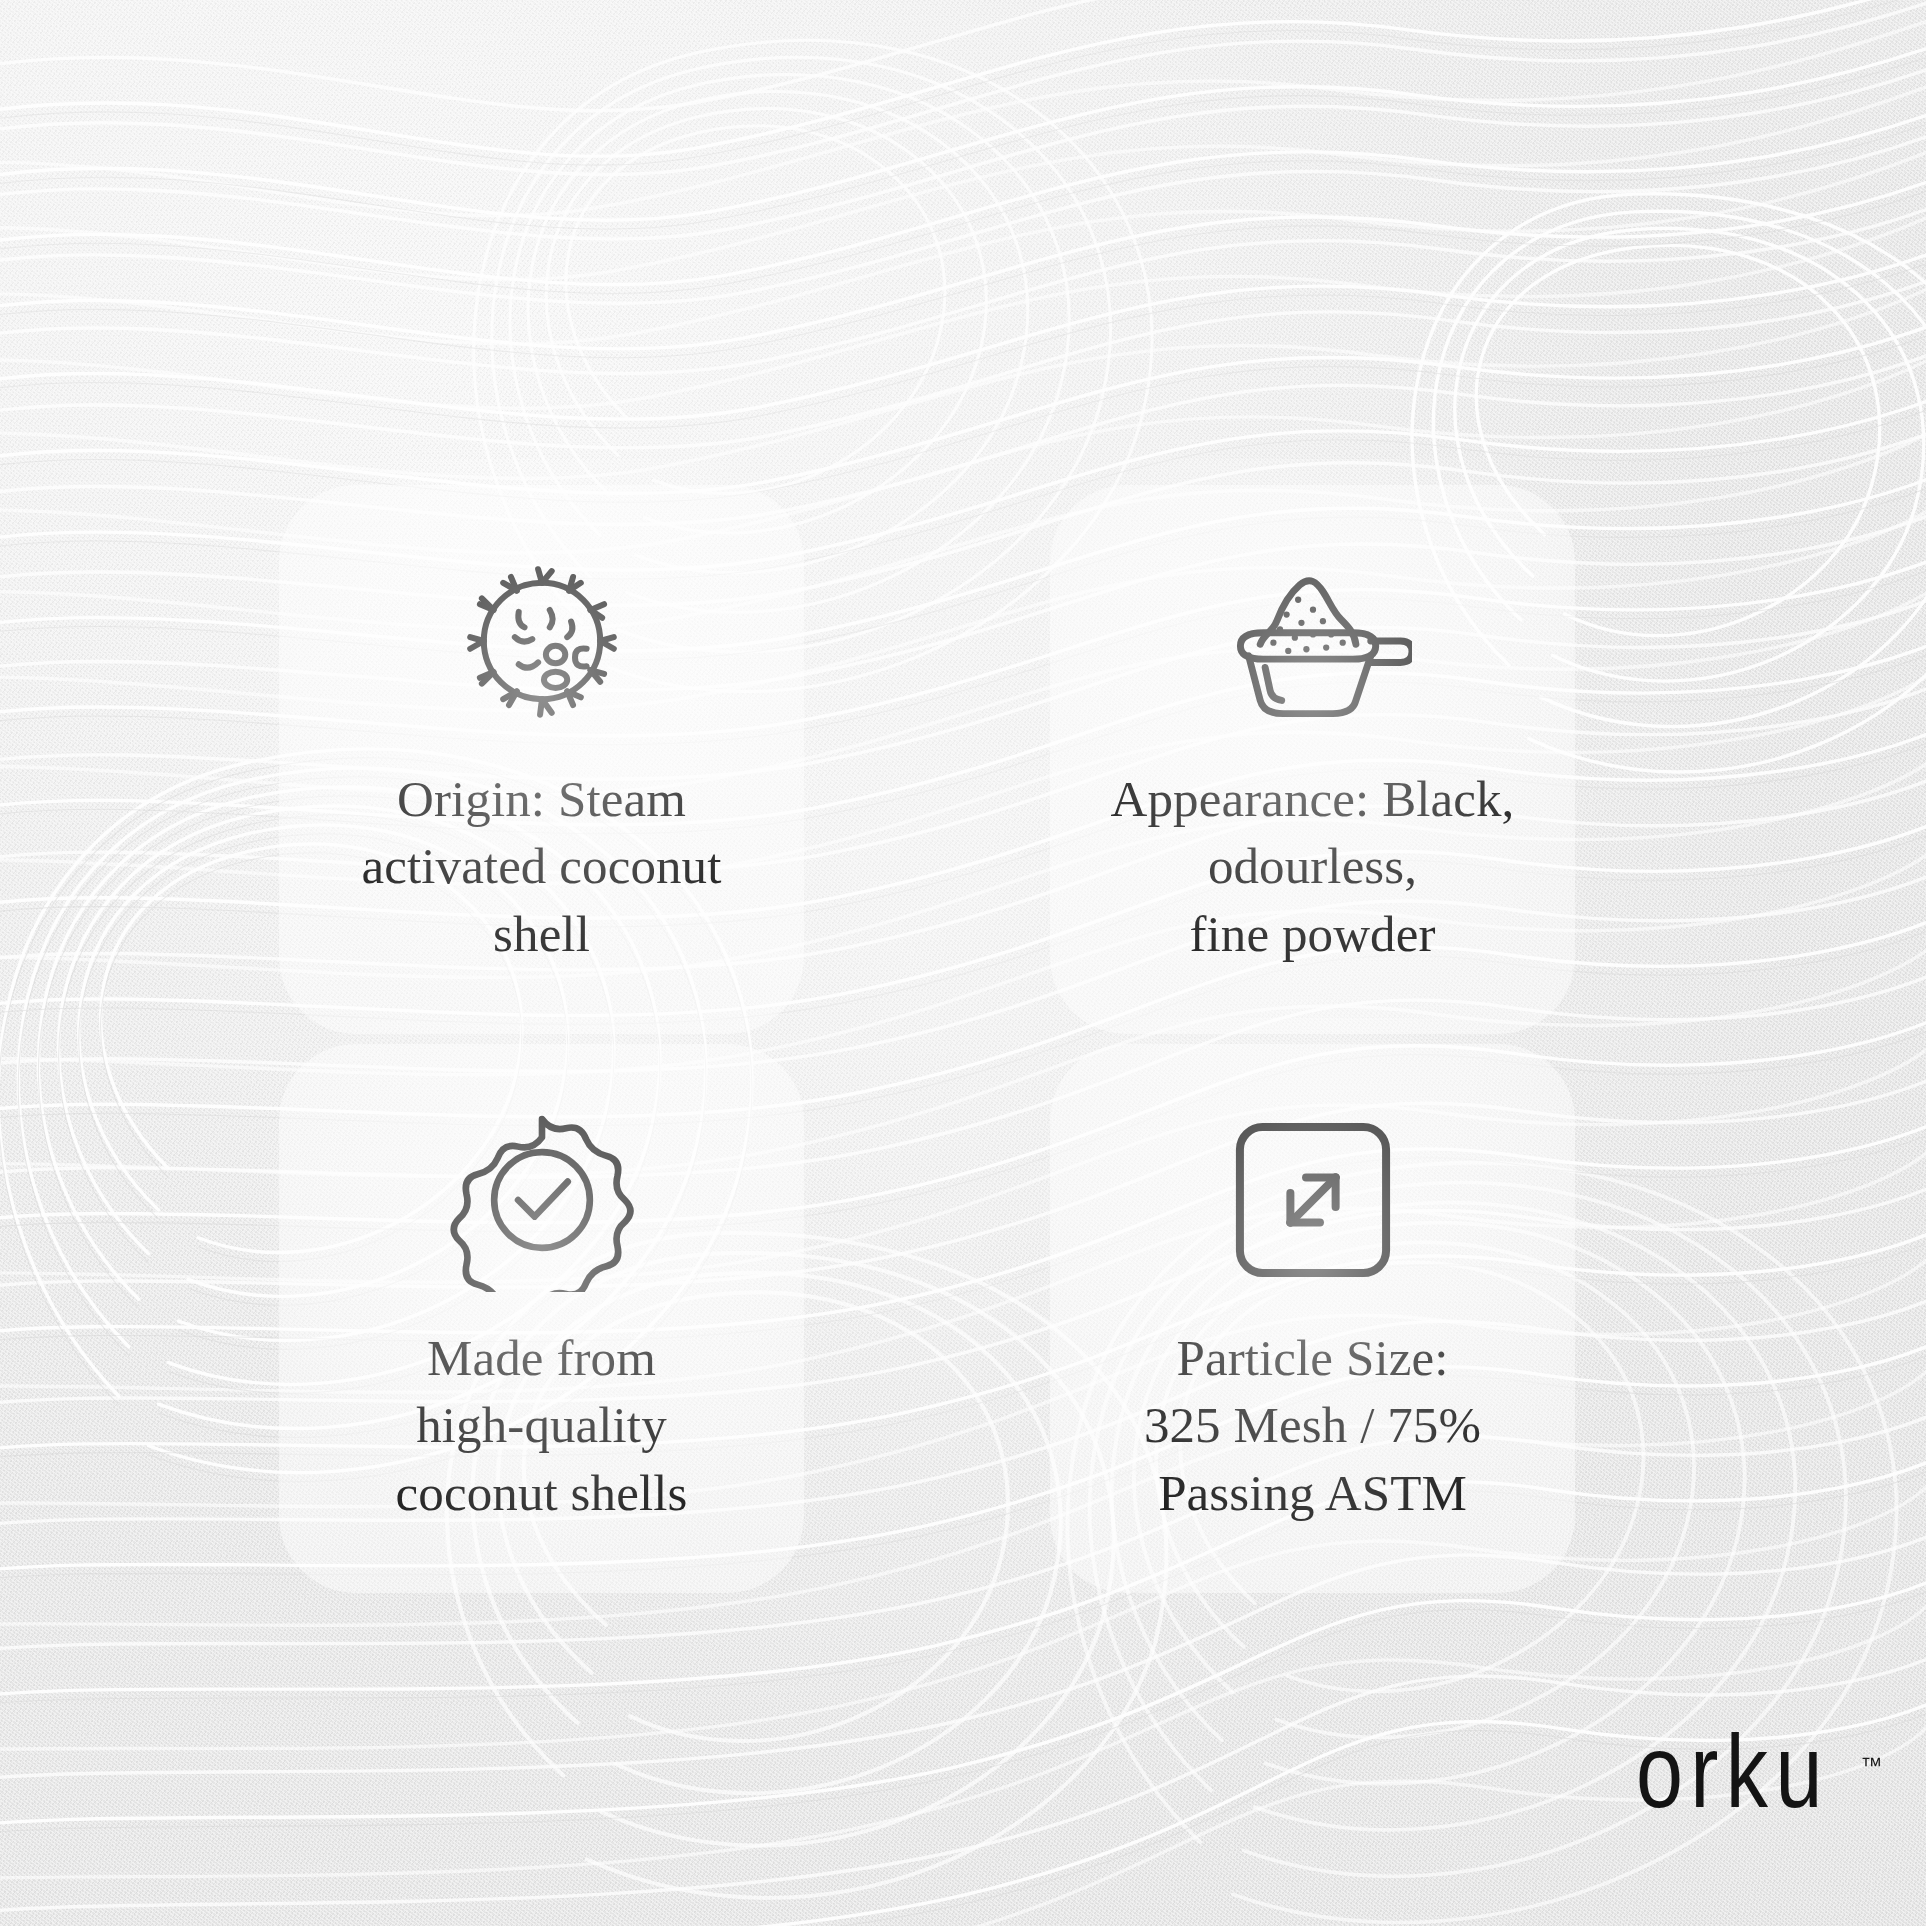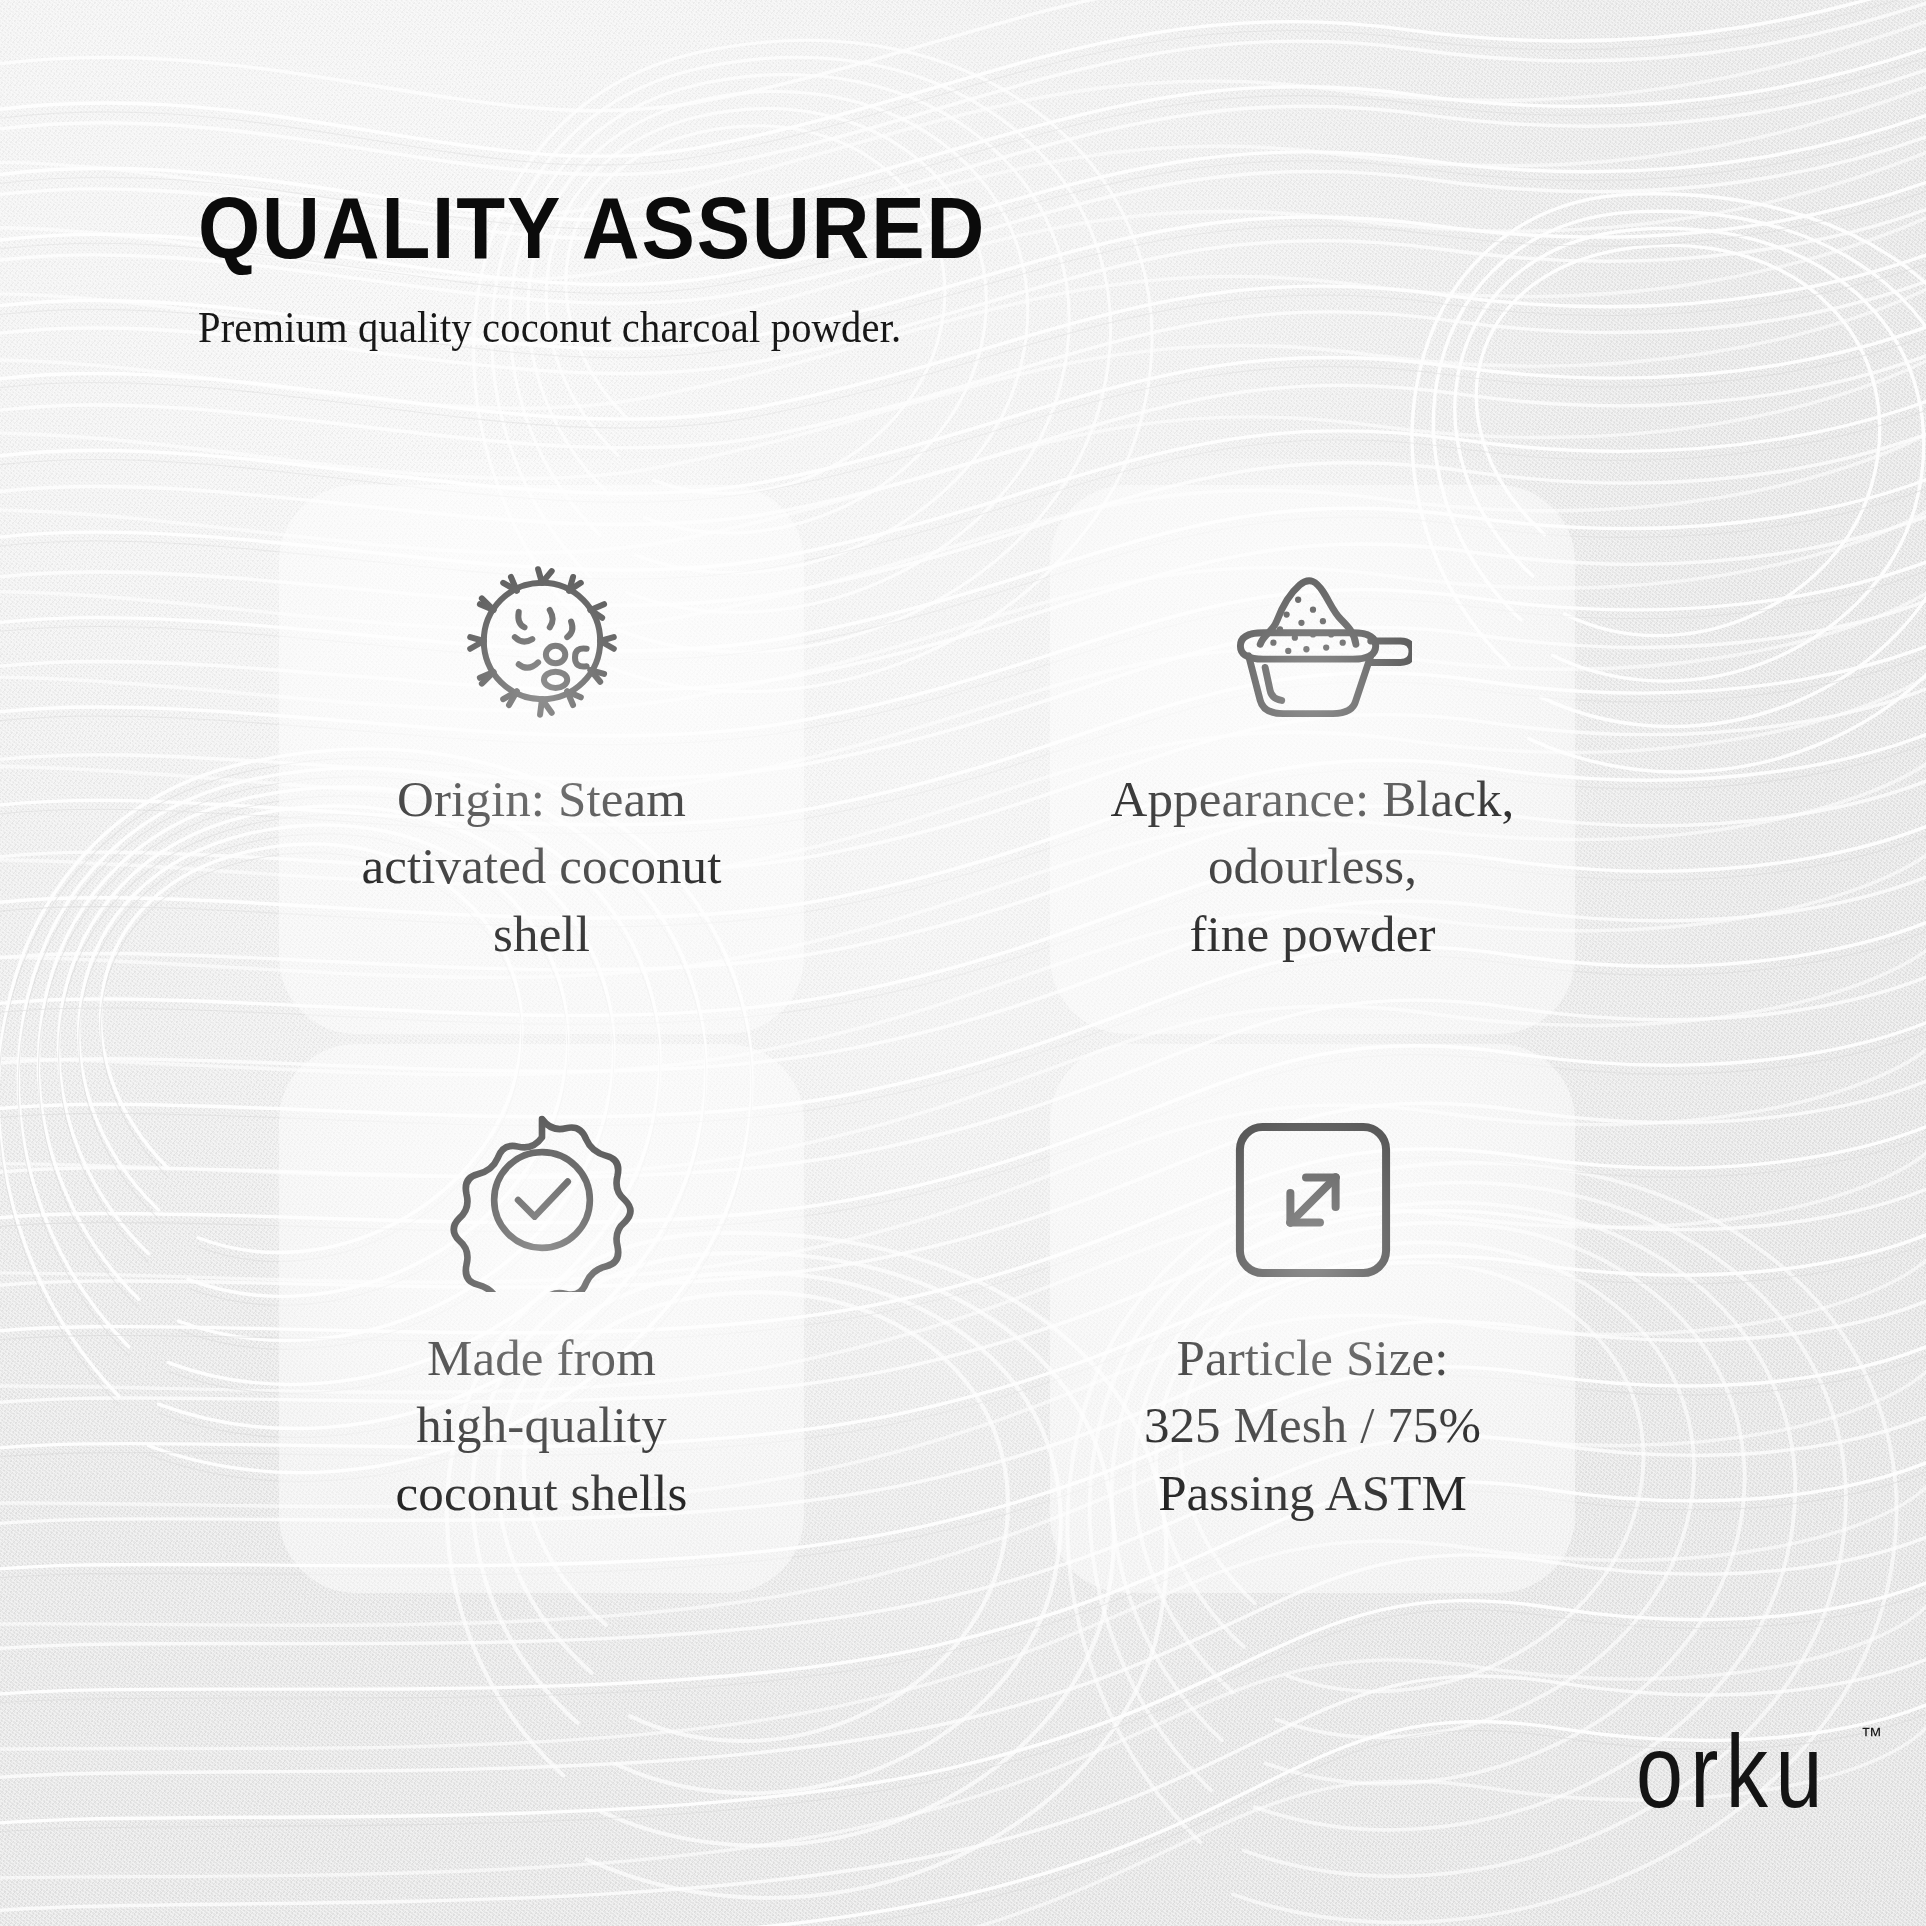--- a/index.html
+++ b/index.html
@@ -126,21 +126,21 @@
     background: radial-gradient(ellipse at 50% 40%, rgba(255,255,255,.55) 0%, rgba(255,255,255,0) 72%);
     pointer-events: none;
   }
 
   
   .logo {
     position: absolute;
     left: 1636px;
     top: 1725px;
     display: flex;
-    align-items: flex-start;
+    align-items: center;
   }
   .logo-word {
     font-family: "Liberation Sans", "DejaVu Sans", sans-serif;
     font-weight: 300;
     font-size: 103px;
     line-height: .92;
     letter-spacing: 9px;
     color: #141414;
     transform: scaleX(.82);
     transform-origin: left bottom;
@@ -213,24 +213,20 @@
       <use href="#contourSwirlB" transform="translate(-1260,1020) scale(1.2,1.15)" opacity=".75"></use>
     </g>
     <g fill="none" stroke="#d6d6d6" stroke-width="1.1" opacity=".5">
       <use href="#contourSet" transform="translate(0,9)"></use>
       <use href="#contourSwirl" transform="translate(0,9)"></use>
     </g>
   </svg>
 
   <div class="bg-vignette"></div>
 
-  <div class="header">
-    <h1 class="title">QUALITY ASSURED</h1>
-    <div class="subtitle">Premium quality coconut charcoal powder.</div>
-  </div>
 
   <div class="grid">
 
     <div class="card">
       <div class="card-icon">
         <svg width="194" height="194" viewBox="0 0 100 100" fill="none" stroke="#0a0a0a" stroke-width="3.1" stroke-linecap="round" stroke-linejoin="round">
           <circle cx="50" cy="50" r="30"></circle>
 
           <path d="M50 20 L48 13"></path>
             <path d="M50 20 L55 14"></path>

